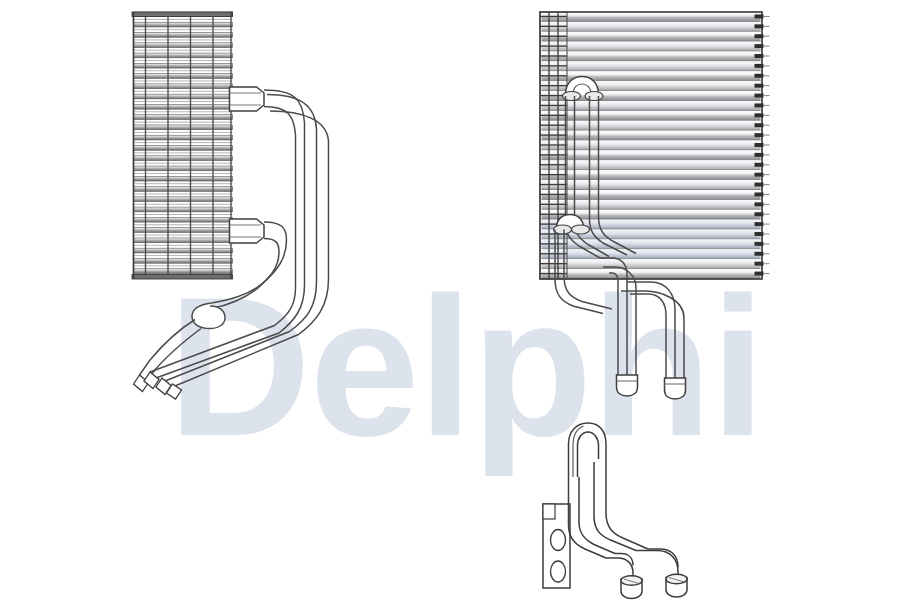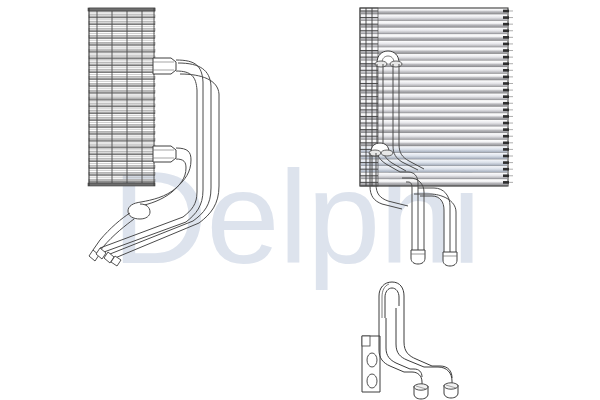--- a/index.html
+++ b/index.html
@@ -5,24 +5,25 @@
   html,body{margin:0;padding:0;background:#ffffff;}
   #stage{
     position:relative;width:600px;height:400px;overflow:hidden;
     background:#ffffff;font-family:"Liberation Sans",sans-serif;
   }
   #stage svg{position:absolute;left:0;top:0;}
   .wm-layer{position:absolute;left:0;top:0;width:600px;height:400px;}
   .watermark{
     position:absolute;
     font-family:"Liberation Sans",sans-serif;
-    font-weight:400;
+    font-weight:700;
     letter-spacing:-1px;
     user-select:none;
     white-space:nowrap;
+    margin-top:27px;
   }
 </style>
 </head>
 <body>
 
 <div id="stage">
 
   <div class="wm-layer">
     <div class="watermark" id="wm" style="left: 112px; top: 152px; font-size: 132px; color: rgb(221, 227, 237); opacity: 1; line-height: 132px;">Delphi</div>
   </div>

